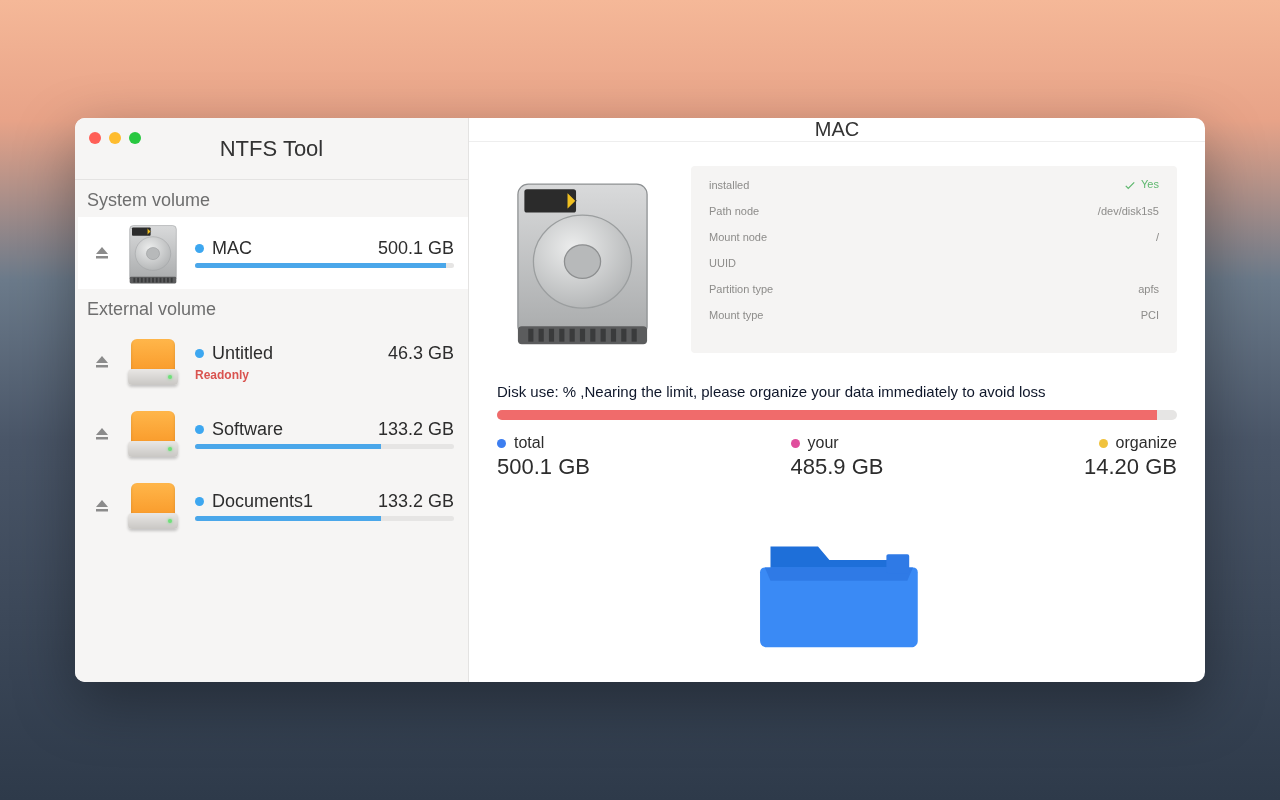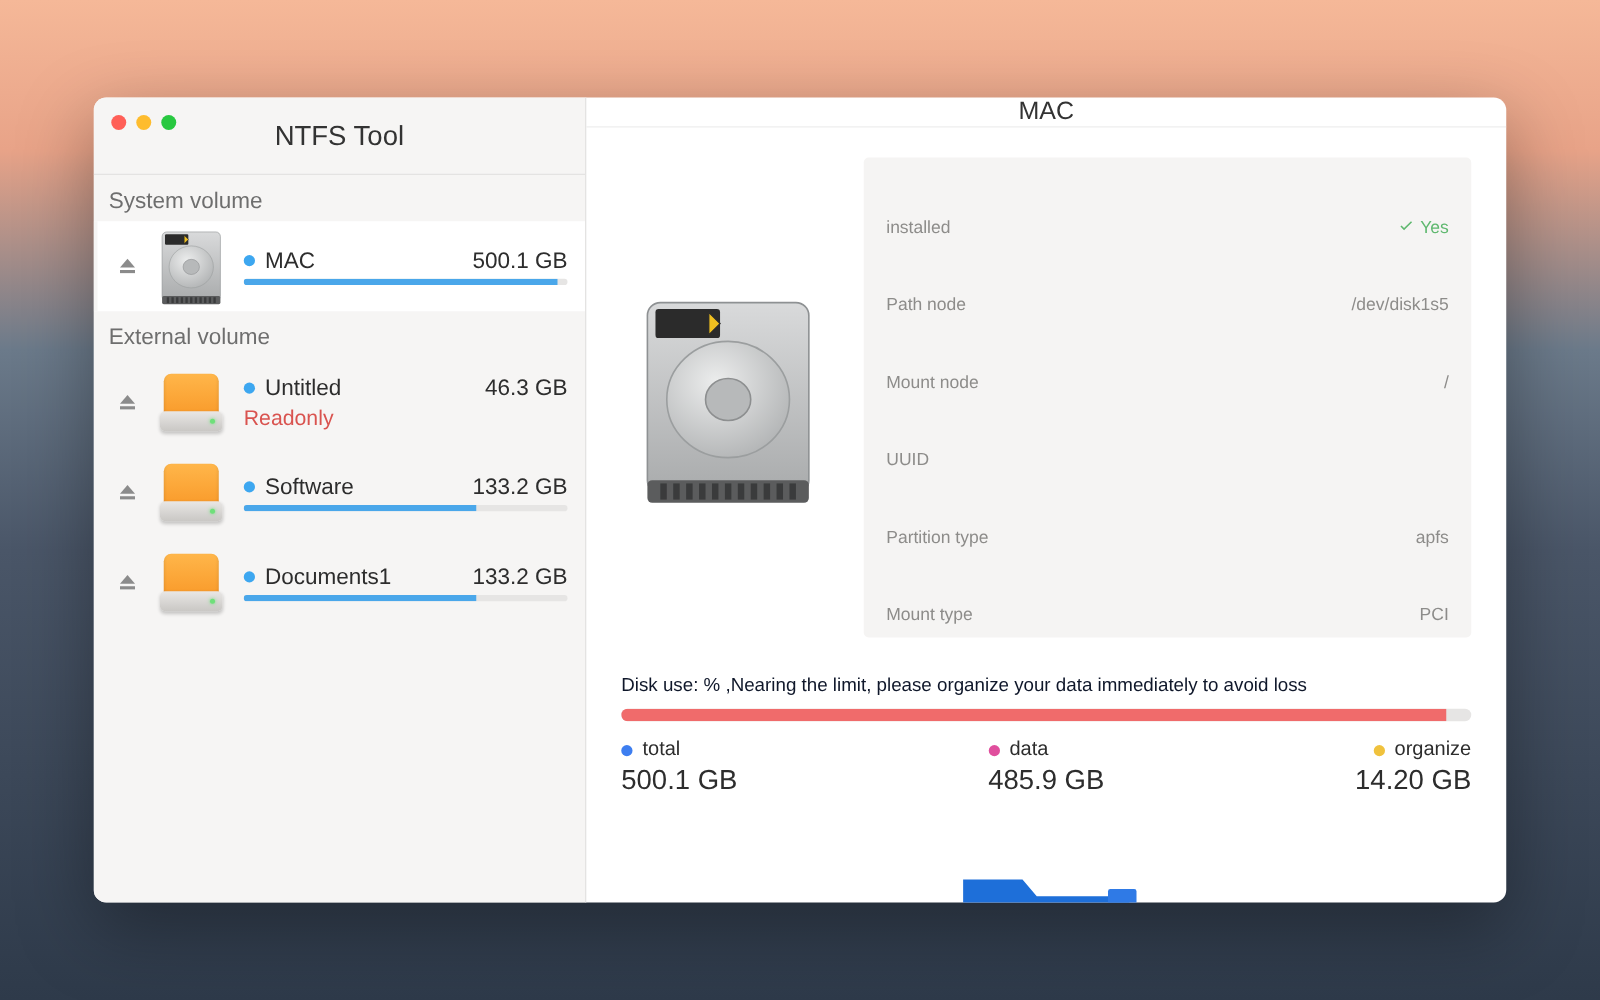--- a/index.html
+++ b/index.html
@@ -2,21 +2,21 @@
 <html><head>
 <meta charset="utf-8">
 <style>
 * { margin: 0; padding: 0; box-sizing: border-box; font-family: -apple-system, "Helvetica Neue", Arial, sans-serif; }
 html, body { width: 1280px; height: 800px; overflow: hidden; }
 body {
   background: linear-gradient(180deg, #f5b898 0%, #e8a388 15%, #6b7a8a 35%, #4a5668 55%, #2e3a4a 100%);
   display: flex; align-items: center; justify-content: center;
 }
 .window {
-  width: 1130px; height: 644px; background: #fff; border-radius: 10px;
+  width: 1130px; height: 564px; background: #fff; border-radius: 10px;
   box-shadow: 0 20px 60px rgba(0,0,0,0.35); display: flex; overflow: hidden;
 }
 .sidebar {
   width: 394px; background: #f6f5f4; border-right: 1px solid #e4e3e2;
   display: flex; flex-direction: column;
 }
 .titlebar {
   height: 62px; display: flex; align-items: center; padding: 0 14px;
   border-bottom: 1px solid #e4e3e2; position: relative;
 }
@@ -33,35 +33,35 @@
 .eject-icon { width:18px; color:#8b8b8b; display:flex; align-items:center; justify-content:center; }
 .eject-icon svg { width:16px; height:16px; }
 .drive-icon { width:56px; height:56px; display:flex; align-items:center; justify-content:center; }
 .vol-info { flex:1; display:flex; flex-direction:column; gap:4px; }
 .vol-top { display:flex; align-items:center; justify-content:space-between; }
 .vol-name { display:flex; align-items:center; gap:8px; font-size:18px; color:#2d2d2d; }
 .dot { width:9px; height:9px; border-radius:50%; background:#3da7f0; display:inline-block; }
 .vol-size { font-size:18px; color:#2d2d2d; }
 .vol-bar { height:5px; background:#e6e5e4; border-radius:3px; overflow:hidden; }
 .vol-bar .fill { height:100%; background:#4aa7ea; }
-.vol-status { font-size:17px; color:#d9534f; }
+.vol-status { font-size:12px; color:#d9534f;font-weight:bold; }
 .sidebar-footer {
   height:54px; display:flex; align-items:center; justify-content:center; gap:10px;
   font-size:17px; color:#444;
 }
 .refresh-icon { color:#33b14e; font-size:18px; }
 .main { flex:1; display:flex; flex-direction:column; }
 .main-header { height:62px; display:flex; align-items:center; justify-content:center;
   border-bottom:1px solid #eee; font-size:20px; color:#333; }
 .main-body { flex:1; padding: 24px 28px 20px 28px; display:flex; flex-direction:column; }
 .detail-top { display:flex; gap:24px; margin-bottom:30px; }
 .detail-drive { width:170px; display:flex; align-items:center; justify-content:center; }
 .detail-table { flex:1; background:#f5f4f3; border-radius:4px; padding: 6px 18px; }
 .detail-row { display:flex; justify-content:space-between; align-items:center; height:26px;
-  font-size:14px; color:#8d8c8a;margin-top:36px; }
+  font-size:11px; color:#8d8c8a; }
 .detail-row .val { color:#8d8c8a; text-align:right; }
 .detail-row .yes { color:#5fb86f; display:flex; align-items:flex-start; gap:4px; }
 .usage-label { font-size:15px; color:#0f172a; margin-bottom:10px; }
 .usage-bar { height:10px; background:#e6e5e4; border-radius:5px; overflow:hidden; margin-bottom:14px; }
 .usage-bar .fill { height:100%; background:#f06b6b; }
 .stats { display:flex; justify-content:space-between; margin-bottom:40px; }
 .stat { display:flex; flex-direction:column; }
 .stat .lab { display:flex; align-items:center; gap:8px; font-size:16px; color:#2d2d2d; }
 .stat .lab .d { width:9px; height:9px; border-radius:50%; }
 .stat .num { font-size:22px; color:#2d2d2d; margin-top:2px; }
@@ -285,21 +285,21 @@
         <div class="stat">
           <div class="lab">
               <span class="d blue"></span>
               <span>total</span>
             </div>
           <div class="num">500.1 GB</div>
         </div>
         <div class="stat">
           <div class="lab">
               <span class="d pink"></span>
-              <span>data</span>
+              <span>your</span>
             </div>
           <div class="num">485.9 GB</div>
         </div>
         <div class="stat" style="align-items:flex-end">
           <div class="lab">
               <span class="d yellow"></span>
               <span>organize</span>
             </div>
           <div class="num">14.20 GB</div>
         </div>

